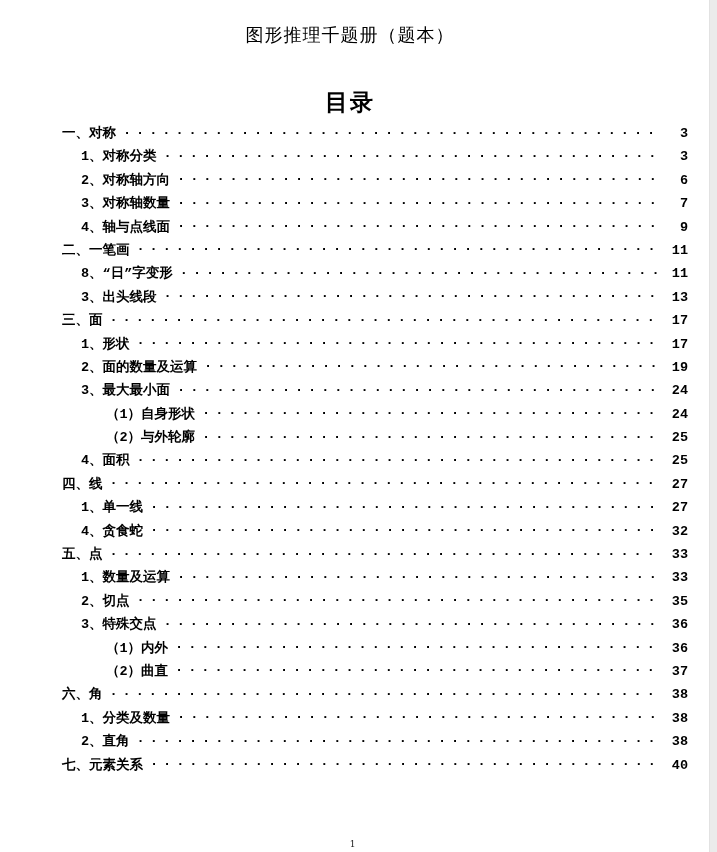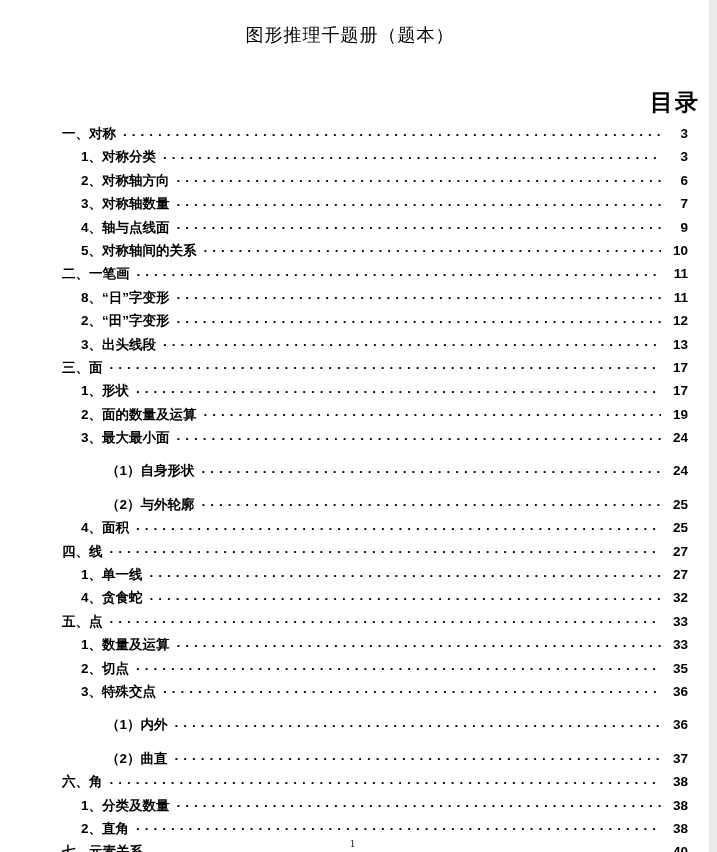--- a/index.html
+++ b/index.html
@@ -42,21 +42,21 @@
     letter-spacing: 1px;
     line-height: 1.2;
     font-family: "DejaVu Serif", "Liberation Serif", serif;
   }
 
   .toc-heading {
     position: absolute;
     top: 88px;
     left: 0;
     width: 700px;
-    text-align: right;
+    text-align: center;
     font-size: 23px;
     font-weight: bold;
     letter-spacing: 2px;
     line-height: 1.2;
   }
 
   .toc {
     position: absolute;
     top: 122px;
     left: 62px;
@@ -64,26 +64,26 @@
   }
 
   .toc-row {
     display: flex;
     align-items: baseline;
     height: 23.4px;
     font-size: 13.5px;
     font-weight: bold;
     line-height: 23.4px;
     white-space: nowrap;
-    font-family: Liberation Sans, sans-serif;
+    font-family: Liberation Mono, monospace;
   }
 
   .toc-row.lvl1 { padding-left: 0px; }
   .toc-row.lvl2 { padding-left: 19px; }
-  .toc-row.lvl3 { padding-left: 44px; margin-top: 10px; }
+  .toc-row.lvl3 { padding-left: 44px; }
 
   .toc-label {
     flex: 0 0 auto;
     padding-right: 4px;
   }
 
   .toc-leader {
     flex: 1 1 auto;
     overflow: hidden;
     height: 1em;
@@ -155,41 +155,31 @@
       <div class="toc-row lvl2">
         <span class="toc-label">3、对称轴数量</span>
         <span class="toc-leader"></span>
         <span class="toc-page">7</span>
       </div>
       <div class="toc-row lvl2">
         <span class="toc-label">4、轴与点线面</span>
         <span class="toc-leader"></span>
         <span class="toc-page">9</span>
       </div>
-      <div class="toc-row lvl2">
-        <span class="toc-label">5、对称轴间的关系</span>
-        <span class="toc-leader"></span>
-        <span class="toc-page">10</span>
-      </div>
       <div class="toc-row lvl1">
         <span class="toc-label">二、一笔画</span>
         <span class="toc-leader"></span>
         <span class="toc-page">11</span>
       </div>
       <div class="toc-row lvl2">
         <span class="toc-label">8、“日”字变形</span>
         <span class="toc-leader"></span>
         <span class="toc-page">11</span>
       </div>
       <div class="toc-row lvl2">
-        <span class="toc-label">2、“田”字变形</span>
-        <span class="toc-leader"></span>
-        <span class="toc-page">12</span>
-      </div>
-      <div class="toc-row lvl2">
         <span class="toc-label">3、出头线段</span>
         <span class="toc-leader"></span>
         <span class="toc-page">13</span>
       </div>
       <div class="toc-row lvl1">
         <span class="toc-label">三、面</span>
         <span class="toc-leader"></span>
         <span class="toc-page">17</span>
       </div>
       <div class="toc-row lvl2">

